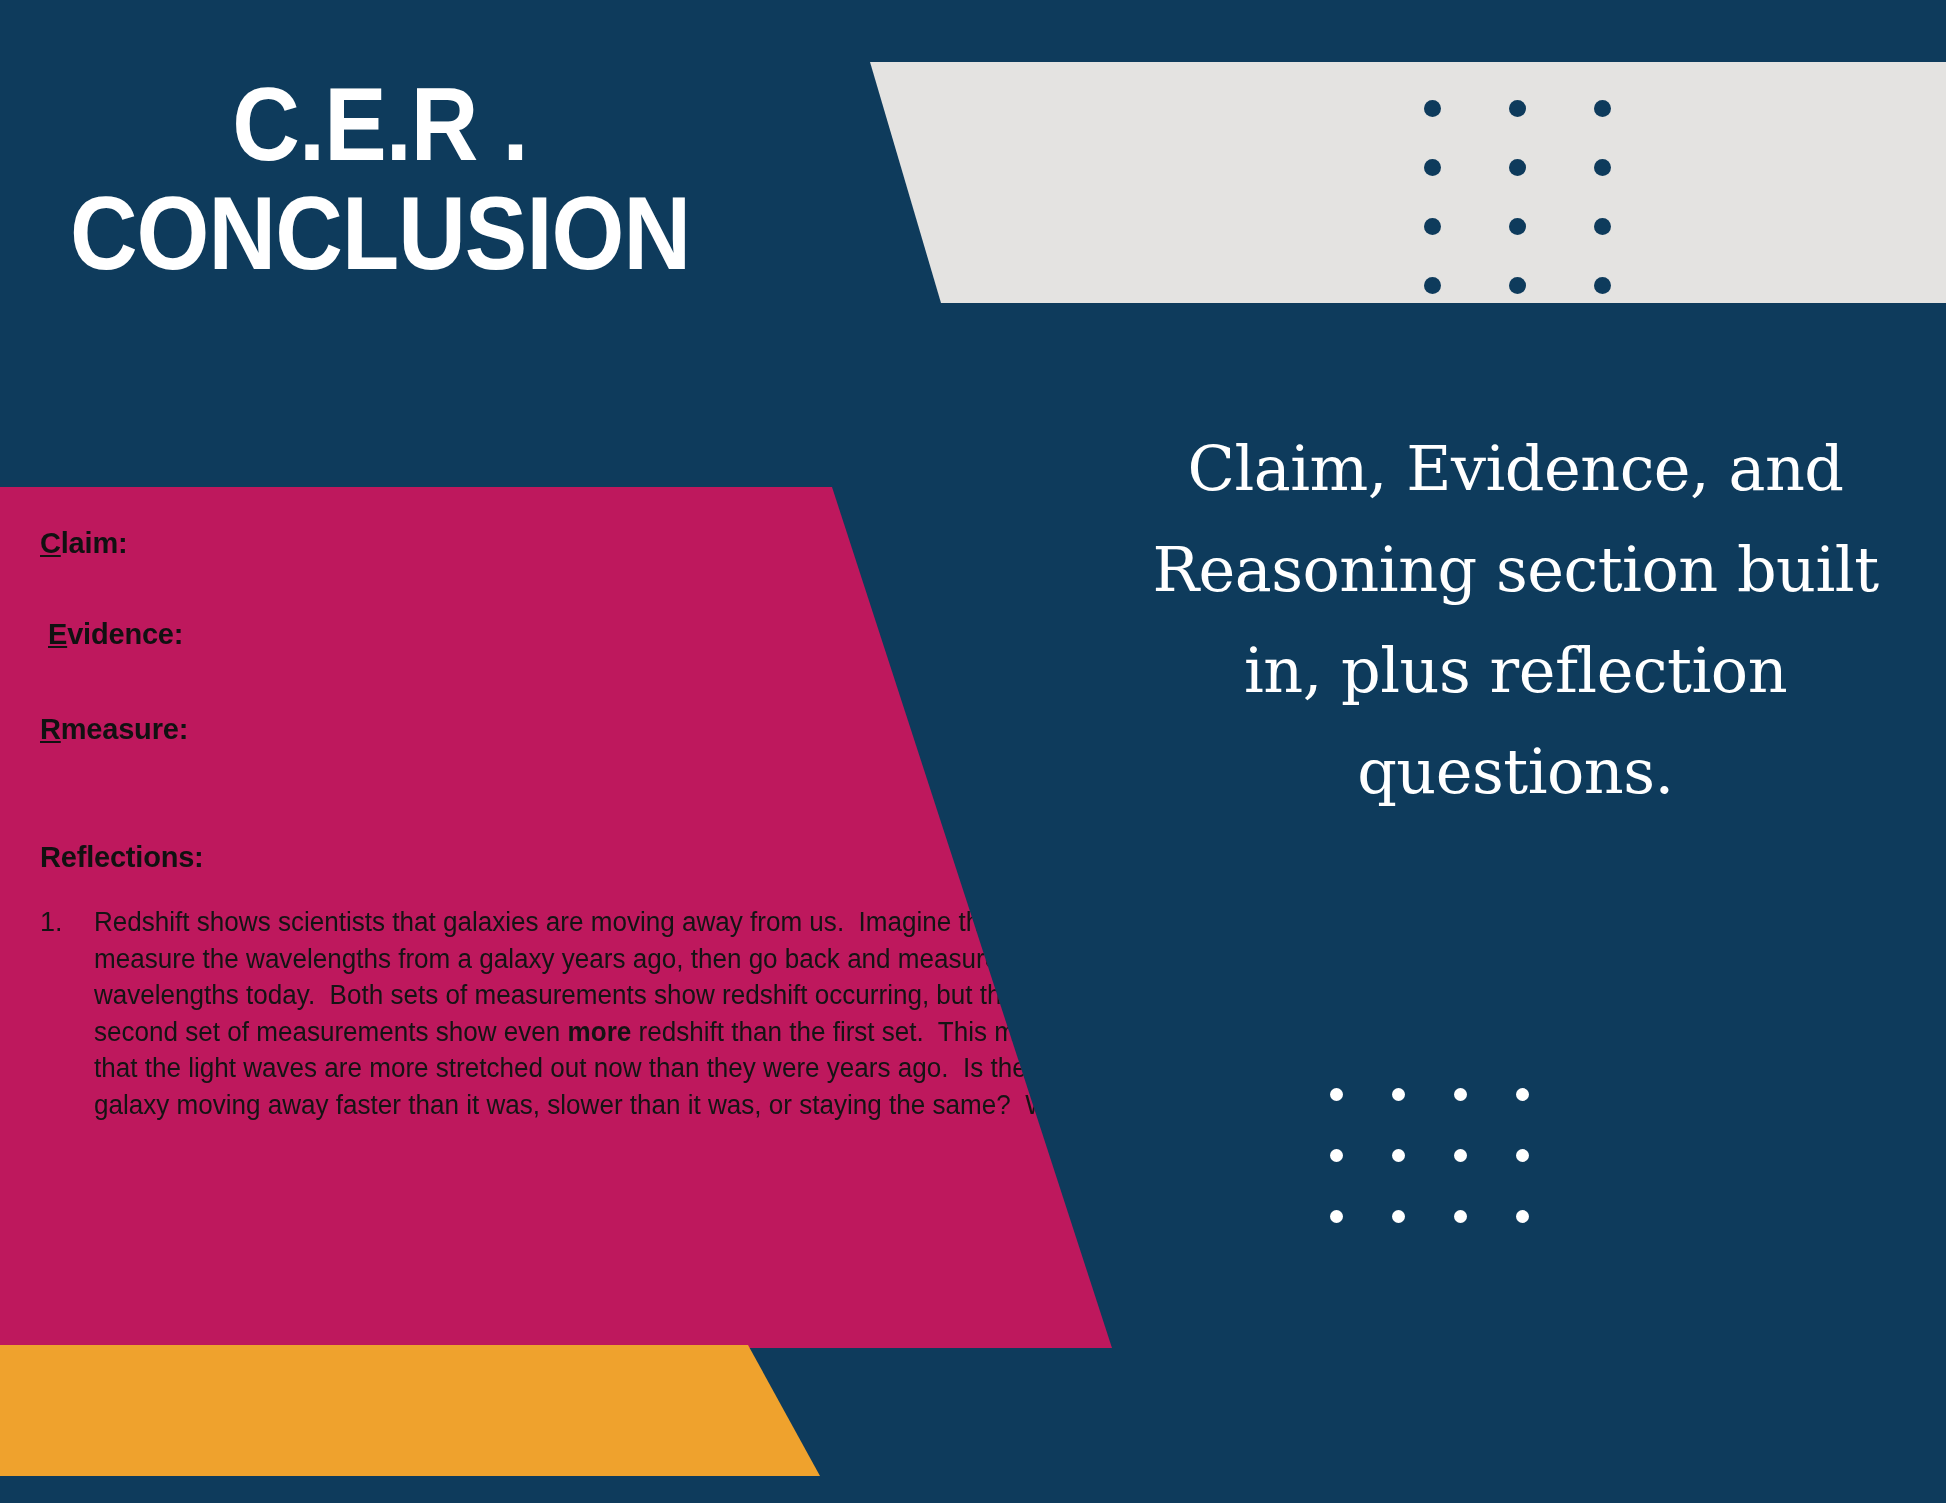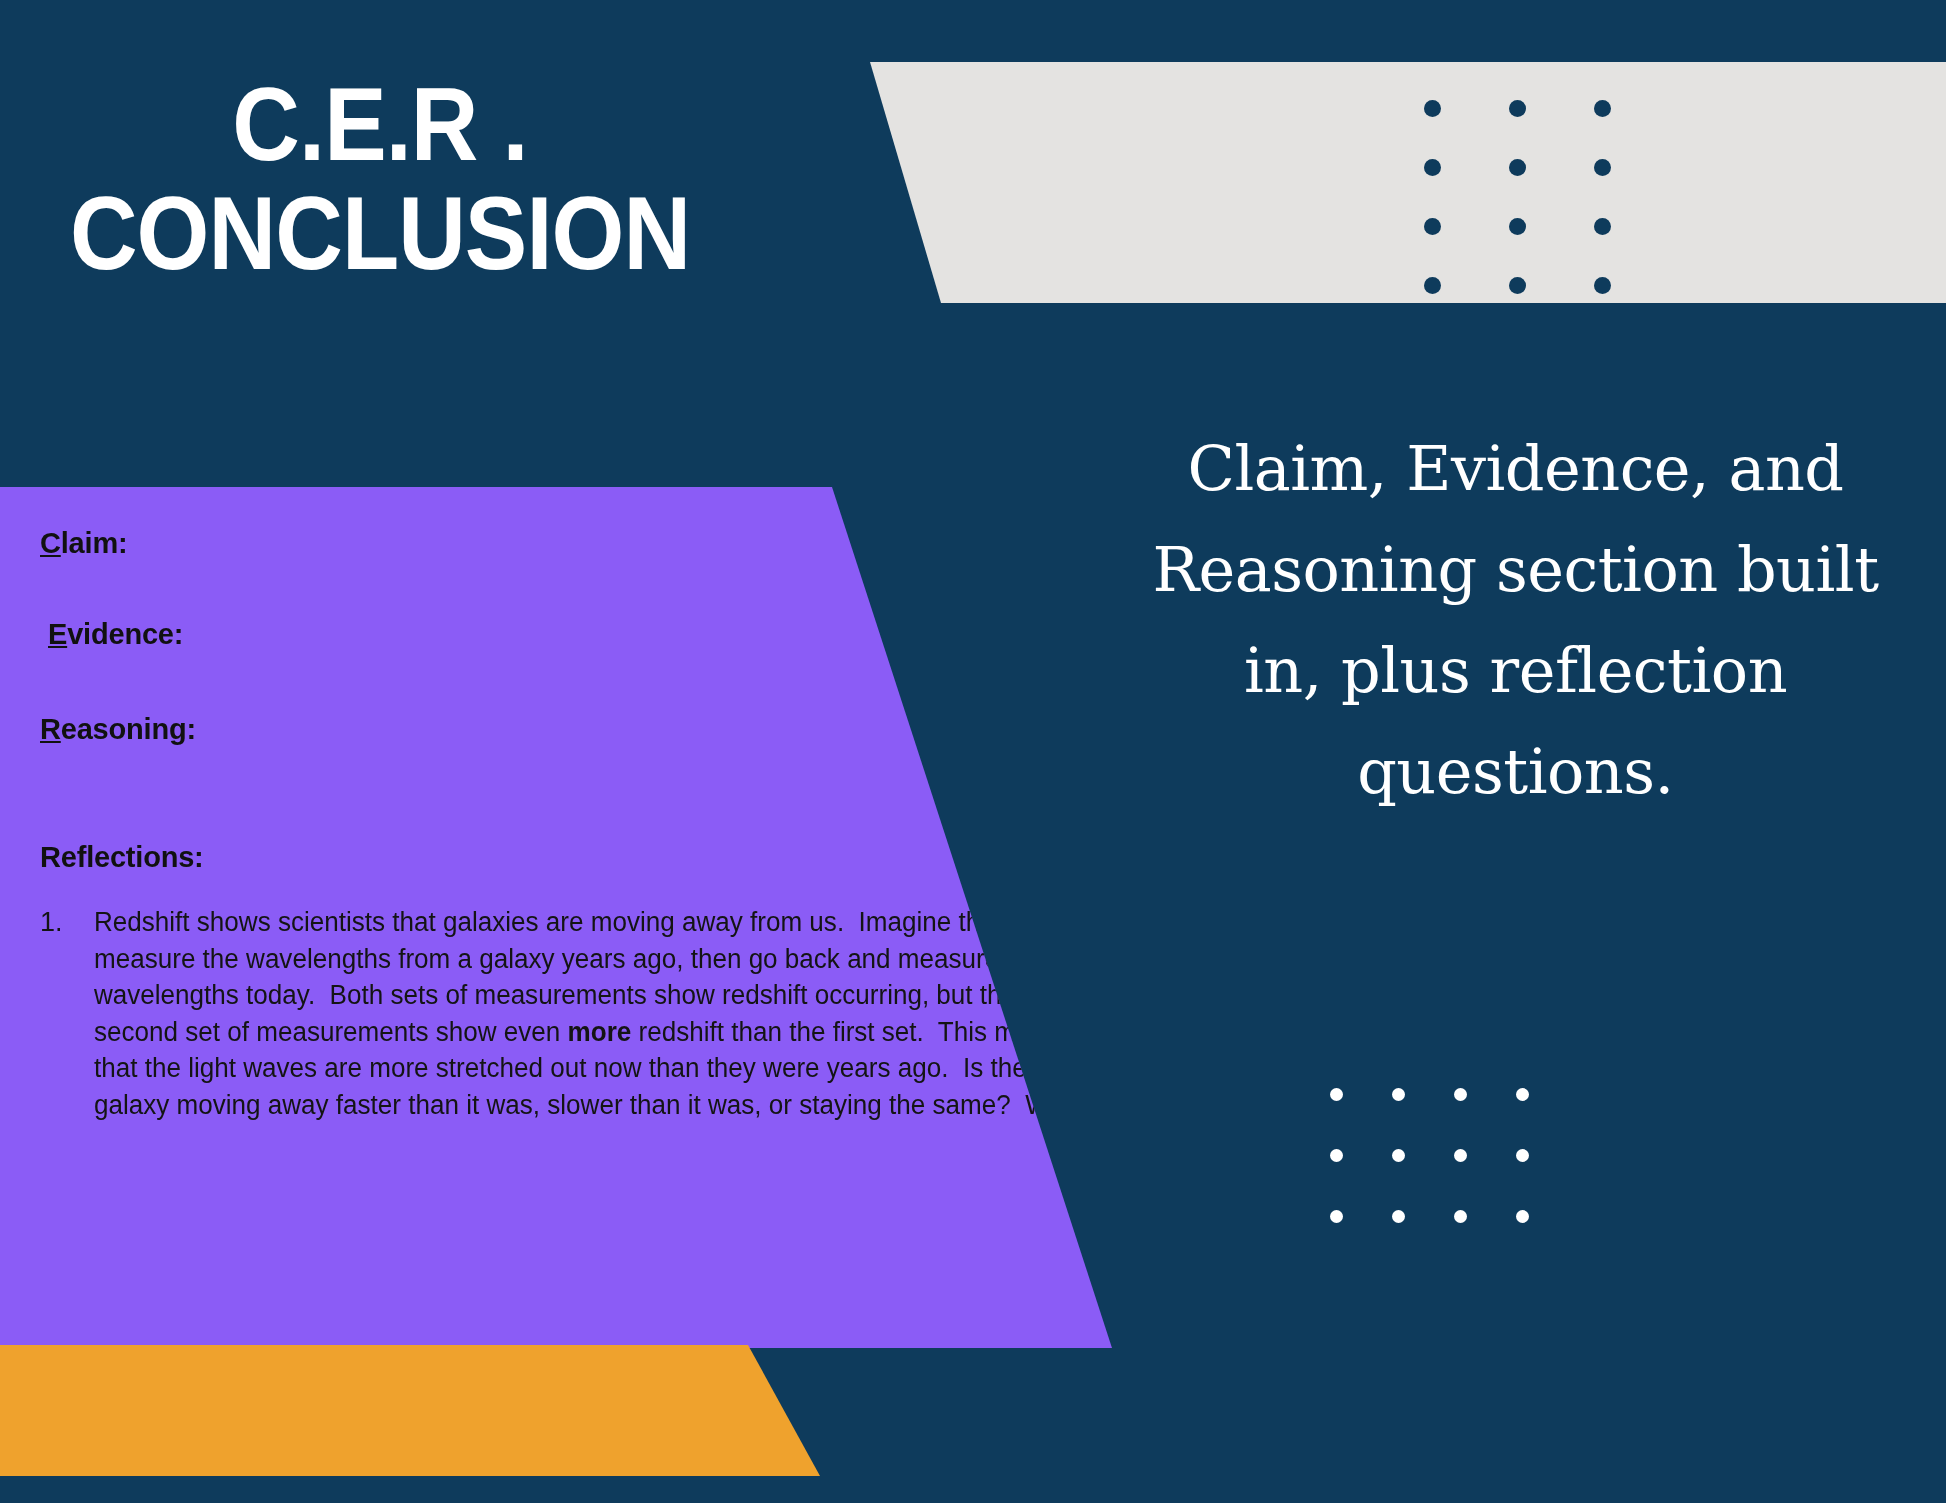--- a/index.html
+++ b/index.html
@@ -55,21 +55,21 @@
     transform-origin:center top;
   }
   .title-line1{display:block;}
   .title-line2{display:block;white-space:nowrap;}
 
   
   .doc-sheet{
     position:absolute;
     left:0;top:487px;
     width:1180px;height:861px;
-    background:#8b5cf6;
+    background:#be185d;
     -webkit-clip-path:polygon(0 0, 832px 0, 1112px 861px, 0 861px);
     clip-path:polygon(0 0, 832px 0, 1112px 861px, 0 861px);
     overflow:hidden;
   }
   .doc-inner{
     position:absolute;
     left:40px;top:0;
     width:1120px;
     color:#000000;
   }
@@ -159,21 +159,21 @@
   <span class="title-line2">CONCLUSION</span>
 </div>
 
 <div class="doc-sheet">
   <div class="doc-inner">
 
     <div class="doc-heading h-claim"><span class="first">C</span><span>laim:</span></div>
 
     <div class="doc-heading h-evidence"><span class="first">E</span><span>vidence:</span></div>
 
-    <div class="doc-heading h-reasoning"><span class="first">R</span><span>easoning:</span></div>
+    <div class="doc-heading h-reasoning"><span class="first">R</span><span>measure:</span></div>
 
     <div class="doc-heading h-reflections">Reflections:</div>
 
     <div class="reflect-list">
       <span class="reflect-num">1.</span>
       <span class="reflect-body"><span>Redshift shows scientists that galaxies are moving away from us.  Imagine they measure the wavelengths from a galaxy years ago, then go back and measure the wavelengths today.  Both sets of measurements show redshift occurring, but the second set of measurements show even </span><b>more</b><span> redshift than the first set.  This means that the light waves are more stretched out now than they were years ago.  Is the galaxy moving away faster than it was, slower than it was, or staying the same?  Why?</span></span>
     </div>
 
   </div>
 </div>

